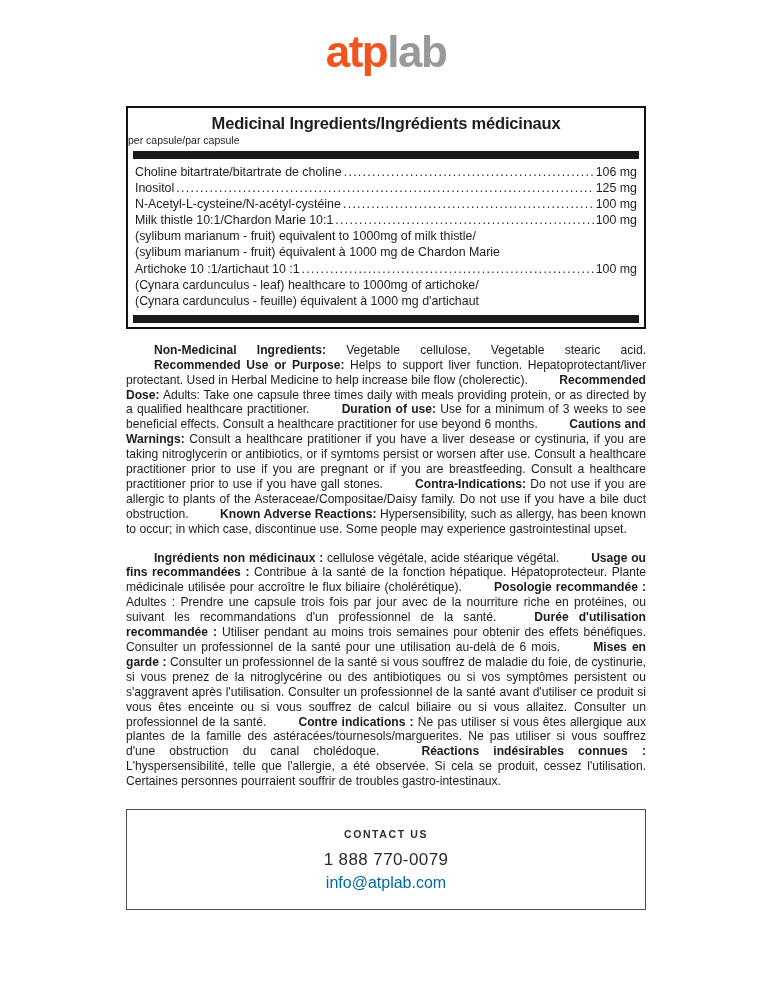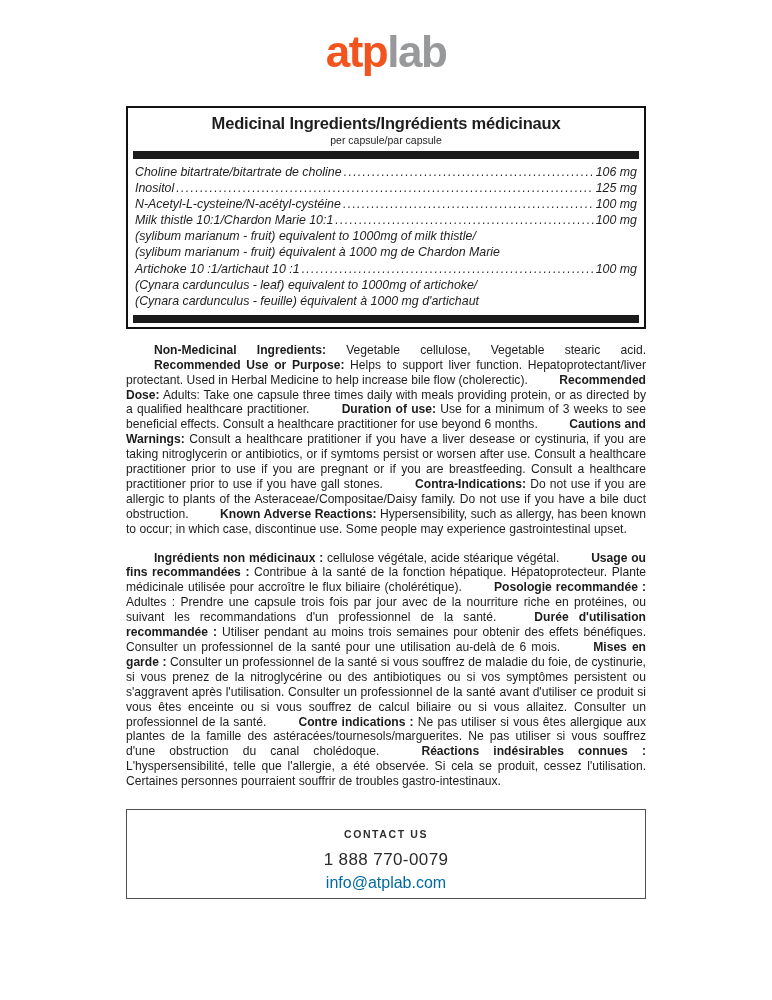--- a/index.html
+++ b/index.html
@@ -38,40 +38,39 @@
   }
   .panel-title {
     text-align: center;
     font-weight: bold;
     font-size: 16.5px;
     letter-spacing: -0.2px;
     margin-top: 6px;
     line-height: 1.15;
   }
   .panel-subtitle {
-    text-align: center;
+    text-align: left;
     font-size: 10.5px;
     margin-top: 1px;
     line-height: 1.2;
   }
   .bar {
     height: 8px;
     background: #1b1b1b;
     margin: 4px 5px;
   }
   .rows {
     padding: 1px 7px 2px 7px;
   }
   .ing-row {
     display: flex;
     align-items: flex-end;
     font-size: 12.4px;
     line-height: 16.1px;
     white-space: nowrap;
-    font-style: italic;
   }
   .leader {
     flex: 1 1 auto;
     overflow: hidden;
     white-space: nowrap;
     min-width: 10px;
     margin: 0 2px;
   }
   .leader::after {
     content: "........................................................................................................................................................................................";
@@ -88,21 +87,21 @@
     margin: 14px 0 0 0;
     color: #1c1c1c;
   }
   .para .b { font-weight: bold; padding-left: 28px; }
 
   
   .contact {
     border: 1.5px solid #4d4d4d;
     margin-top: 20px;
     text-align: center;
-    padding: 18px 10px 6px 10px;
+    padding: 18px 10px 17px 10px;
   }
   .contact-title {
     font-size: 10.5px;
     font-weight: bold;
     letter-spacing: 1.6px;
     color: #2e2e2e;
   }
   .contact-phone {
     font-size: 17px;
     margin-top: 10px;
@@ -154,21 +153,21 @@
       </div>
       <div class="ing-row">
         <span>(sylibum marianum - fruit) équivalent à 1000 mg de Chardon Marie</span>
       </div>
       <div class="ing-row">
         <span>Artichoke 10 :1/artichaut 10 :1</span>
         <span class="leader"></span>
         <span class="amt">100 mg</span>
       </div>
       <div class="ing-row">
-        <span>(Cynara cardunculus - leaf) equivalent to 1000mg of artichoke/</span>
+        <span>(Cynara cardunculus - leaf) healthcare to 1000mg of artichoke/</span>
       </div>
       <div class="ing-row">
         <span>(Cynara cardunculus - feuille) équivalent à 1000 mg d'artichaut</span>
       </div>
     </div>
     <div class="bar"></div>
   </div>
 
   <p class="para">
     <span class="b">Non-Medicinal Ingredients:</span><span> Vegetable cellulose, Vegetable stearic acid. </span><span class="b">Recommended Use or Purpose:</span><span> Helps to support liver function. Hepatoprotectant/liver protectant. Used in Herbal Medicine to help increase bile flow (cholerectic). </span><span class="b">Recommended Dose:</span><span> Adults: Take one capsule three times daily with meals providing protein, or as directed by a qualified healthcare practitioner. </span><span class="b">Duration of use:</span><span> Use for a minimum of 3 weeks to see beneficial effects. Consult a healthcare practitioner for use beyond 6 months. </span><span class="b">Cautions and Warnings:</span><span> Consult a healthcare pratitioner if you have a liver desease or cystinuria, if you are taking nitroglycerin or antibiotics, or if symtoms persist or worsen after use. Consult a healthcare practitioner prior to use if you are pregnant or if you are breastfeeding. Consult a healthcare practitioner prior to use if you have gall stones. </span><span class="b">Contra-Indications:</span><span> Do not use if you are allergic to plants of the Asteraceae/Compositae/Daisy family. Do not use if you have a bile duct obstruction. </span><span class="b">Known Adverse Reactions:</span><span> Hypersensibility, such as allergy, has been known to occur; in which case, discontinue use. Some people may experience gastrointestinal upset.</span>

